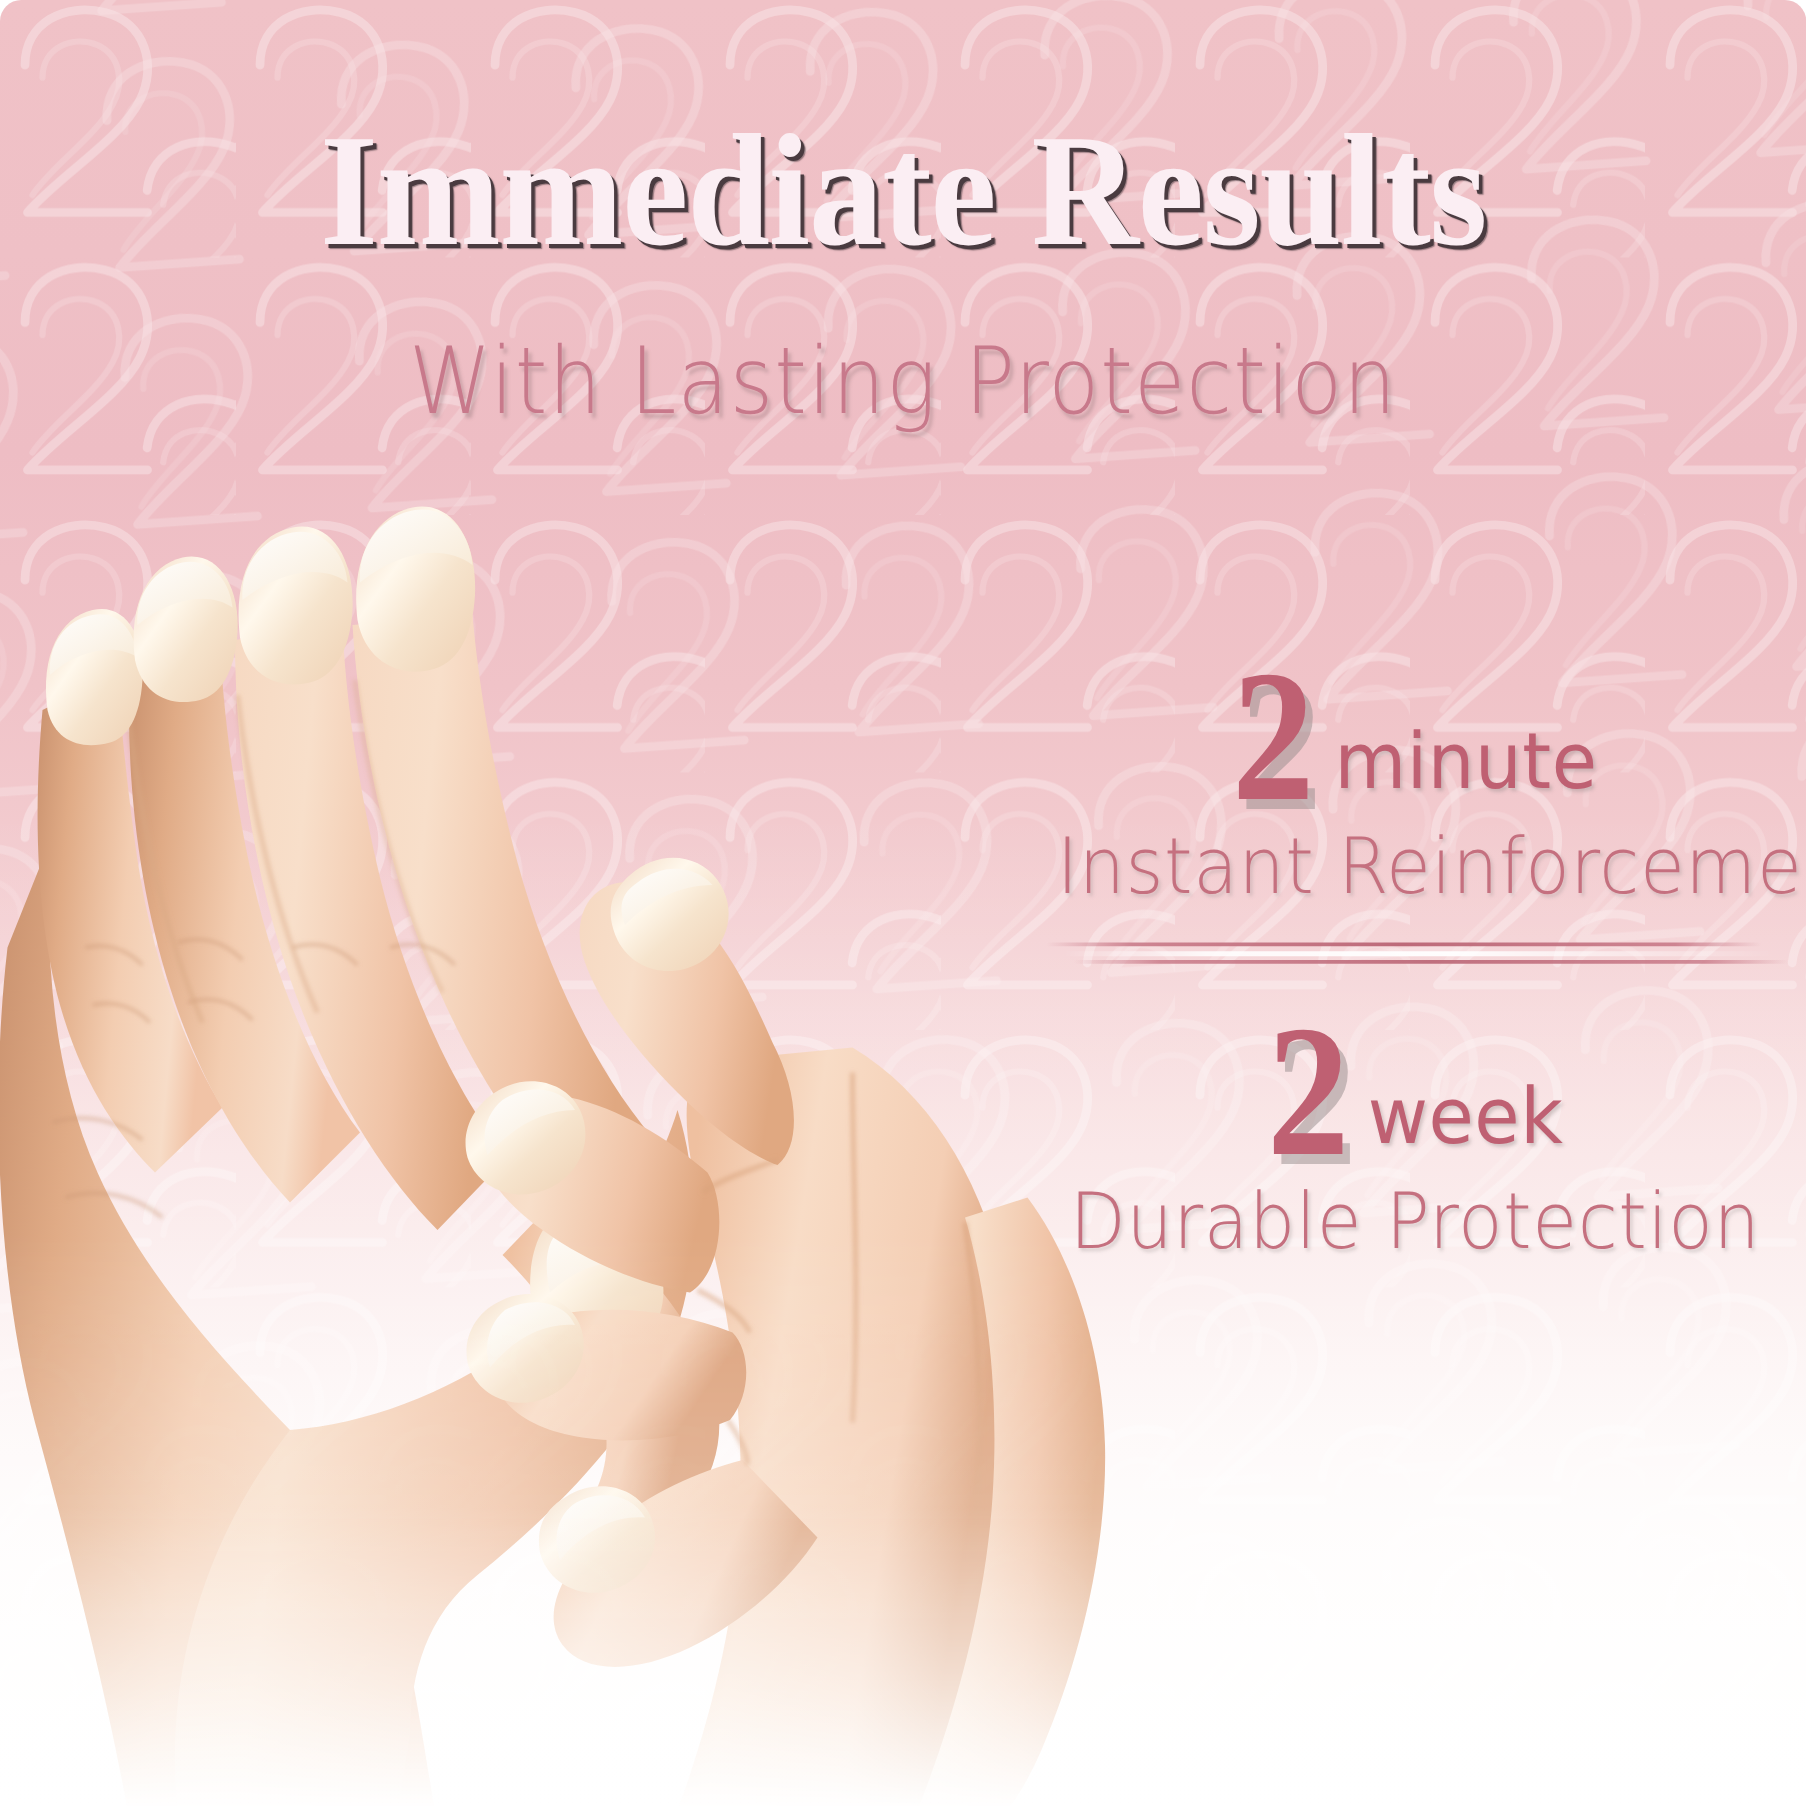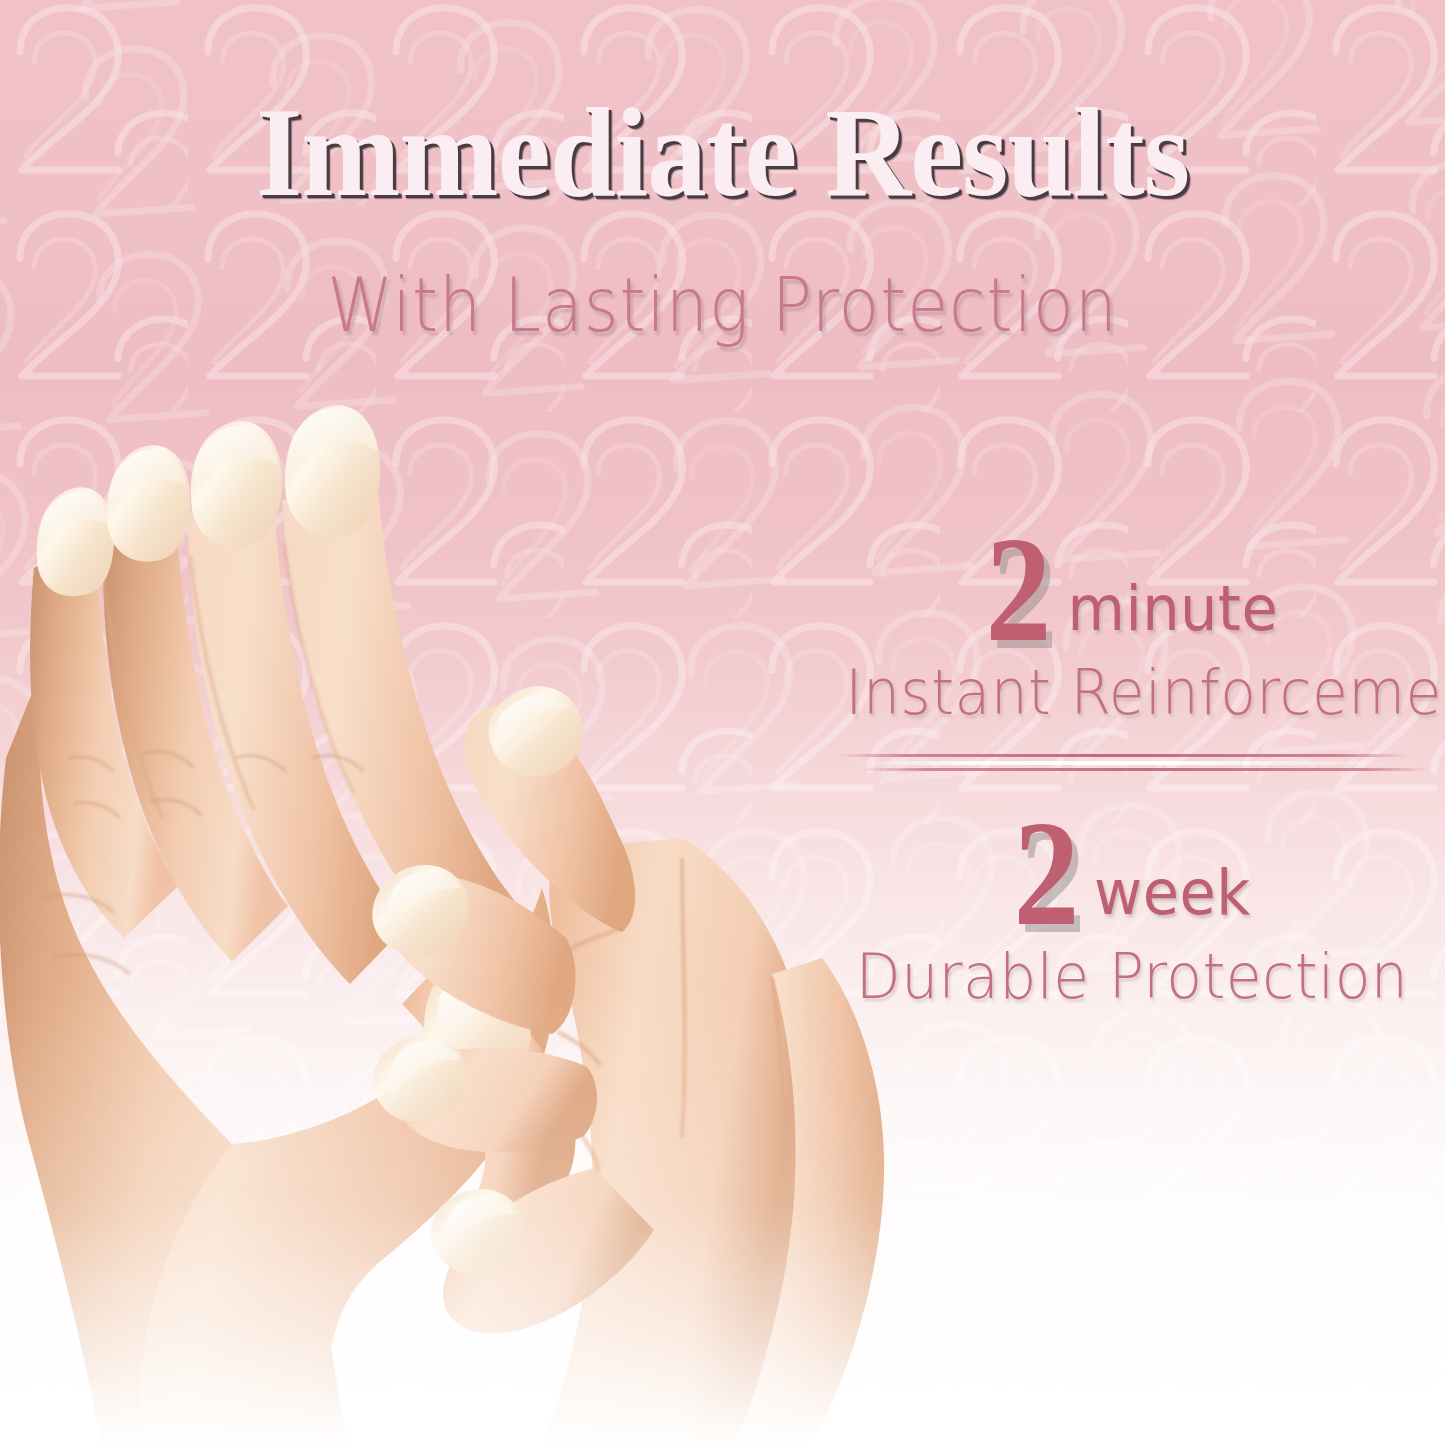--- a/index.html
+++ b/index.html
@@ -19,20 +19,21 @@
         #f0c2c7 0%,
         #efc0c6 14%,
         #eebdc4 25%,
         #f0c3c8 38%,
         #f4d0d3 52%,
         #f8dfe0 64%,
         #fbecec 76%,
         #fdf6f5 86%,
         #fefcfb 94%,
         #ffffff 100%);
+    border-radius: 17px;
   }
 
   
   .watermark {
     position: absolute;
     inset: 0;
     opacity: .55;
     mix-blend-mode: normal;
     pointer-events: none;
   }

